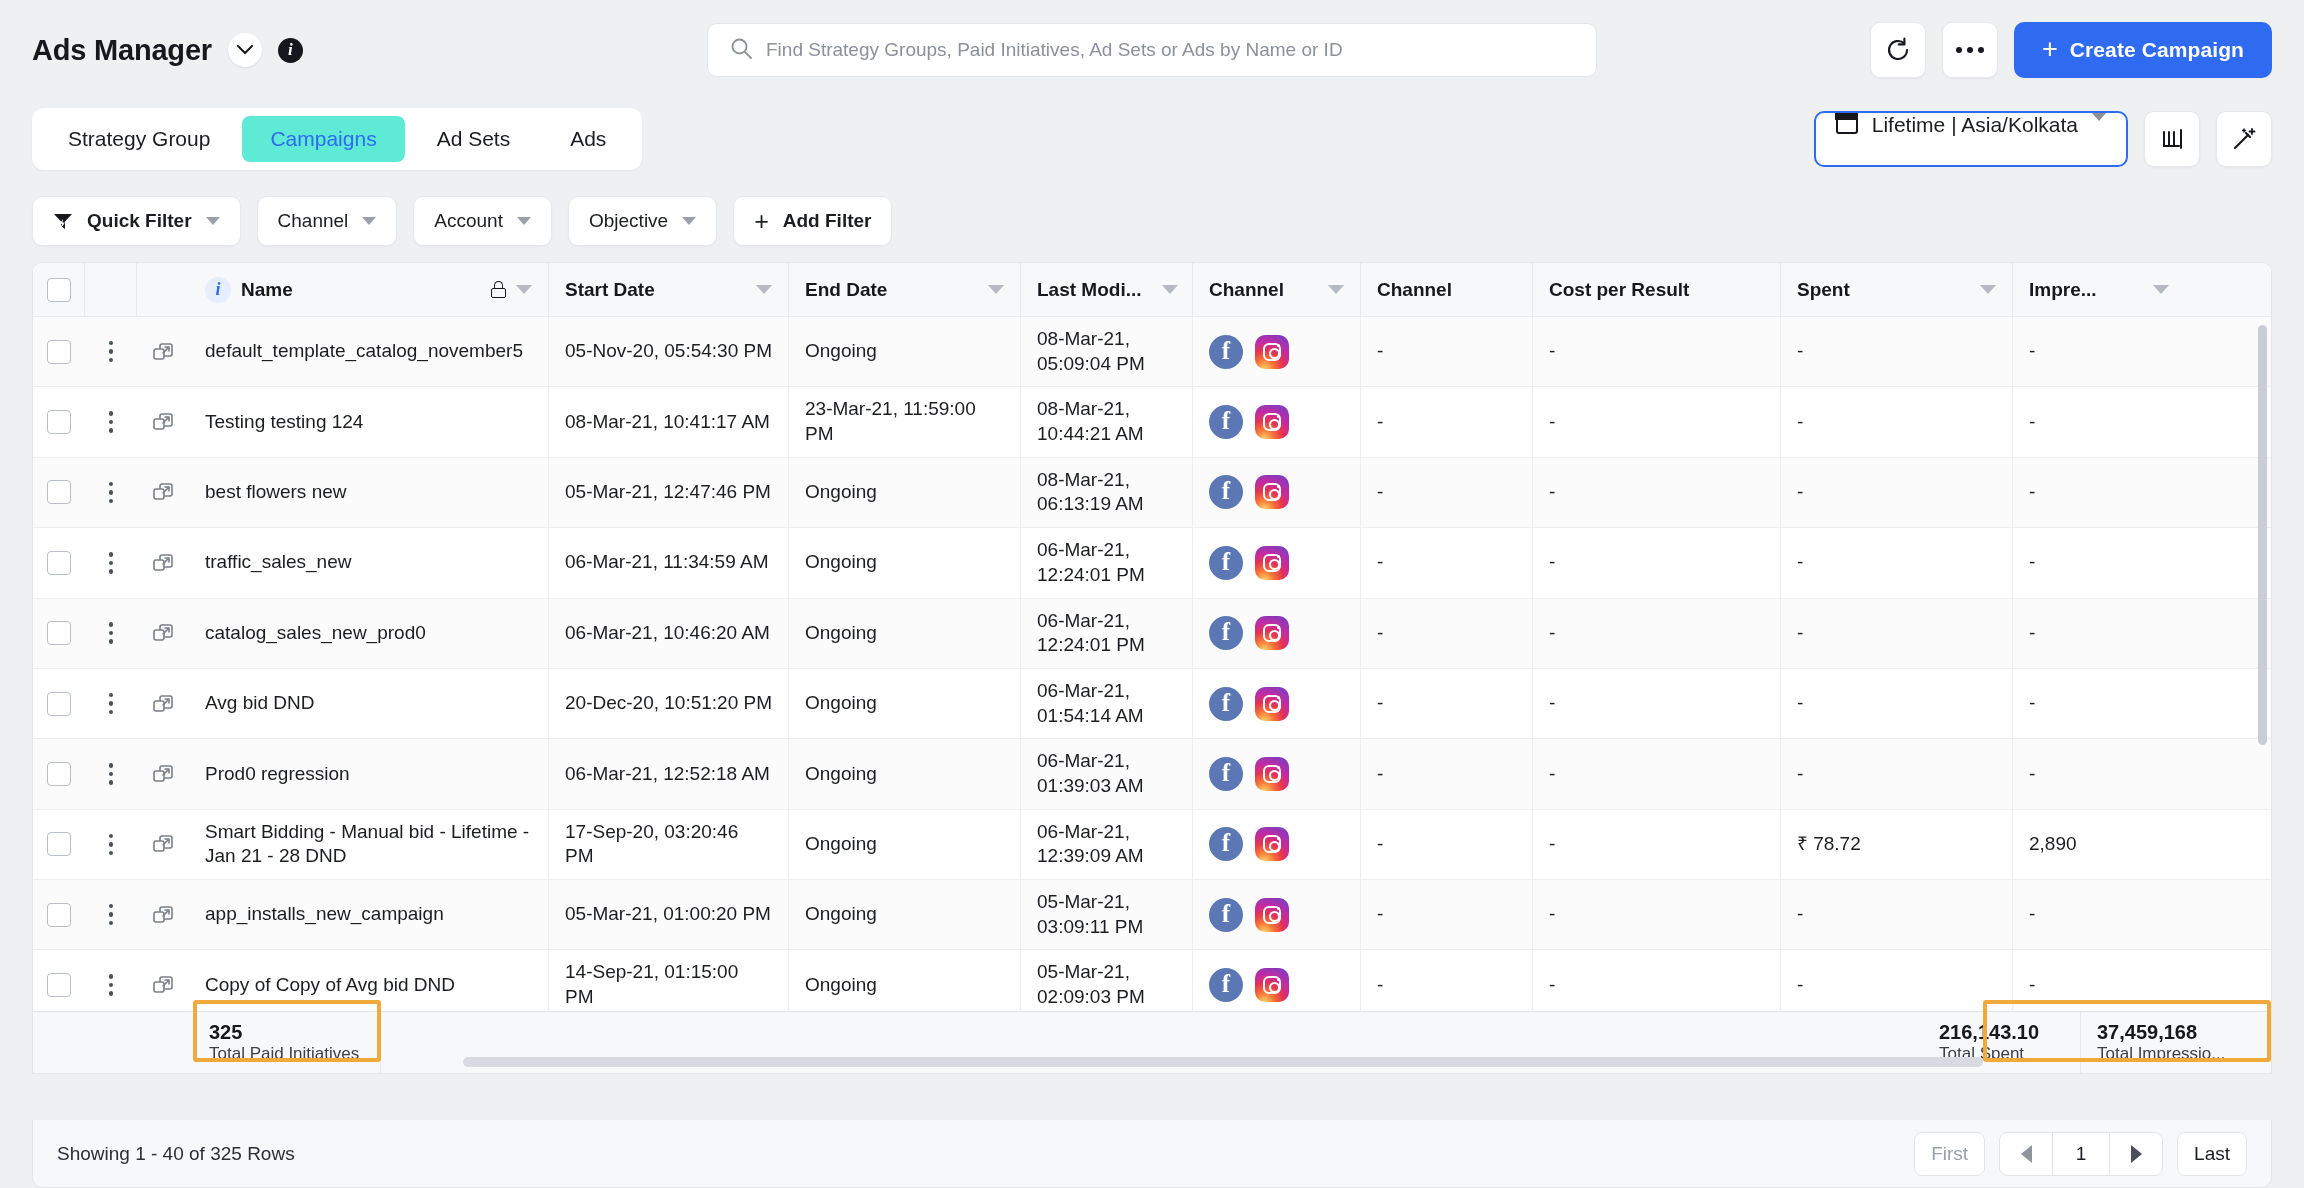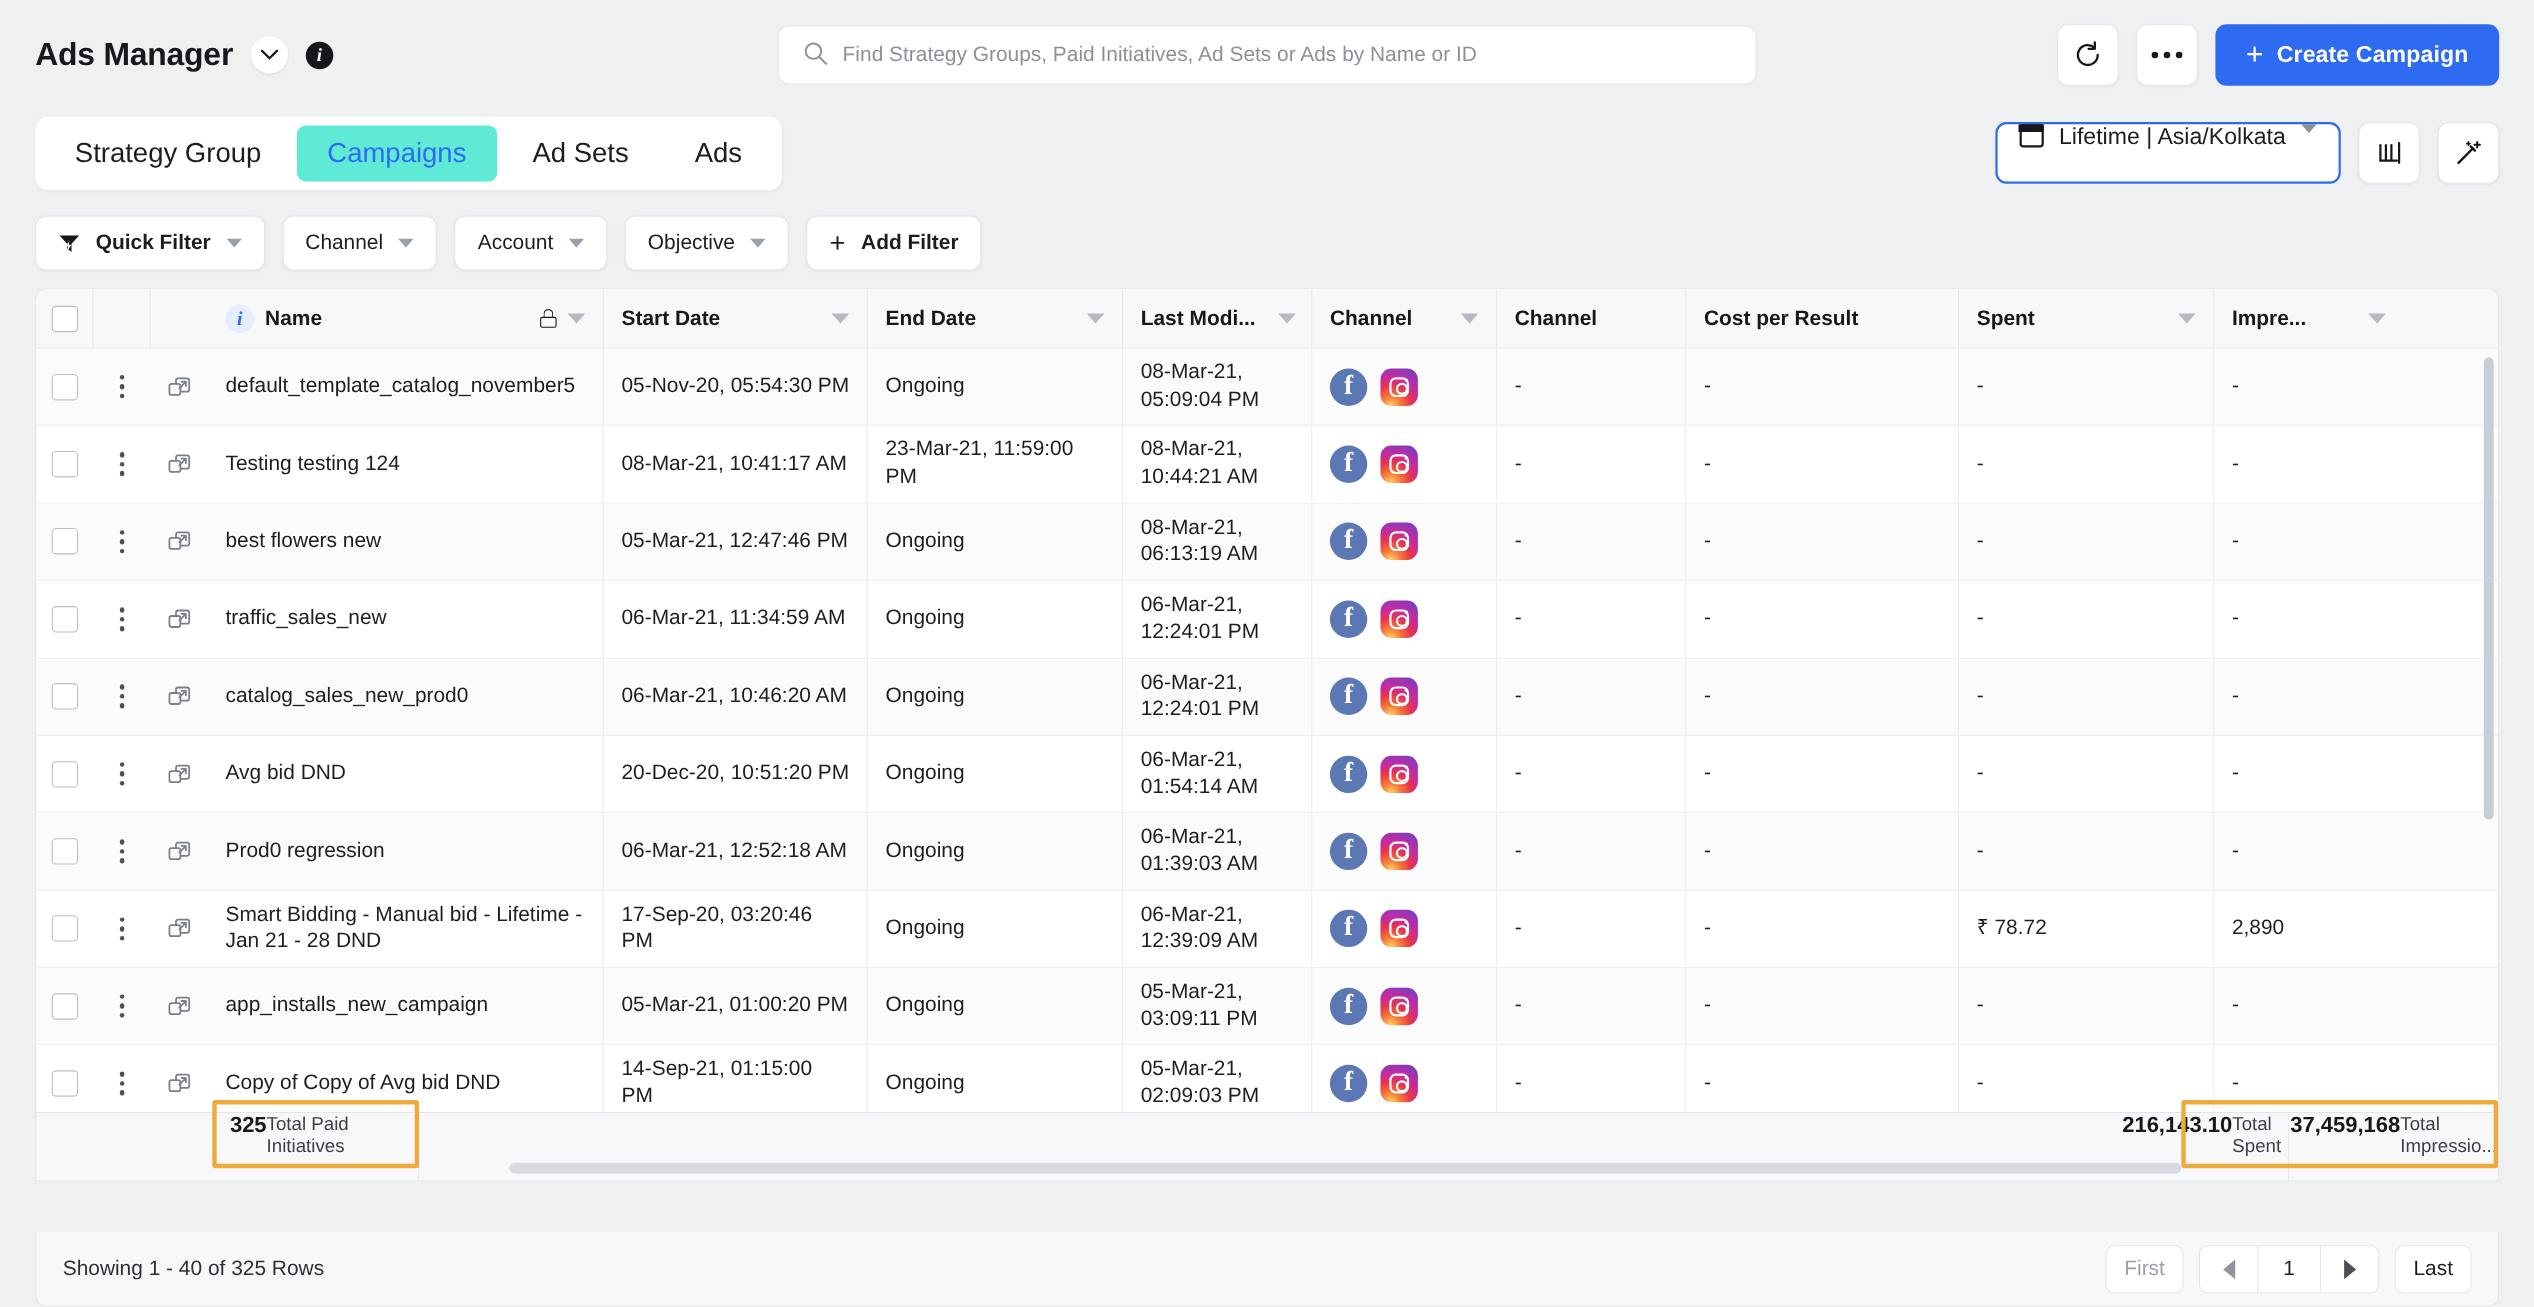--- a/index.html
+++ b/index.html
@@ -57,21 +57,21 @@
   }
   .create-btn .plus { font-size: 27px; font-weight: 400; line-height: 1; margin-top:-2px; }
 
   
   .tabsrow { display: flex; align-items: center; padding: 0 32px; height: 78px; position: relative; }
   .tabs {
     background: #fff; border-radius: 12px; display: flex; align-items: center;
     padding: 8px; gap: 4px; box-shadow: 0 1px 2px rgba(0,0,0,.05);
   }
   .tab {
-    padding: 11px 28px; font-size: 25px; border-radius: 8px; color: #1b1d21; white-space: nowrap;
+    padding: 11px 28px; font-size: 21px; border-radius: 8px; color: #1b1d21; white-space: nowrap;
   }
   .tab.active { background: #5eead4; color: #2f6bf0; font-weight: 400; }
 
   .tabs-right { margin-left: auto; display: flex; align-items: center; gap: 16px; }
   .date-pill {
     height: 56px; background: #fff; border: 2px solid #2f6bf0; border-radius: 10px;
     display: flex; gap: 14px; padding: 0 20px; font-size: 21px;
   }
   .cal-ico {
     width: 22px; height: 21px; border: 2.5px solid #15171c; border-radius: 3px; position: relative;
@@ -166,21 +166,21 @@
 
   
   .vscroll { position: absolute; right: 2px; top: 56px; bottom: 0; width: 12px; }
   .vscroll .thumb { position:absolute; top: 6px; width: 9px; height: 420px; background: #c9ced6; border-radius: 5px; right: 2px; }
 
   
   .totals {
     margin: 0 32px; background: #f7f8fa; border: 1px solid #e3e5e9; border-top: none;
     height: 62px; display: flex; position: relative;
   }
-  .tcell { display: flex; flex-direction: row; justify-content: center; border-right: 1px solid #e6e8ec; padding: 0 16px; }
+  .tcell { display: flex; flex-direction: column; justify-content: center; border-right: 1px solid #e6e8ec; padding: 0 16px; }
   .tcell .big { font-size: 20px; font-weight: 700; color: #16181d; line-height: 1.15; }
   .tcell .small { font-size: 17px; color: #3a3f47; line-height: 1.2; }
   .hl-left {
     position: absolute; left: 160px; top: -12px; width: 188px; height: 62px;
     border: 4px solid #f2a93b; border-radius: 3px; pointer-events: none;
   }
   .hl-right {
     position: absolute; right: 0px; top: -12px; width: 288px; height: 62px;
     border: 4px solid #f2a93b; border-radius: 3px; pointer-events: none;
   }

